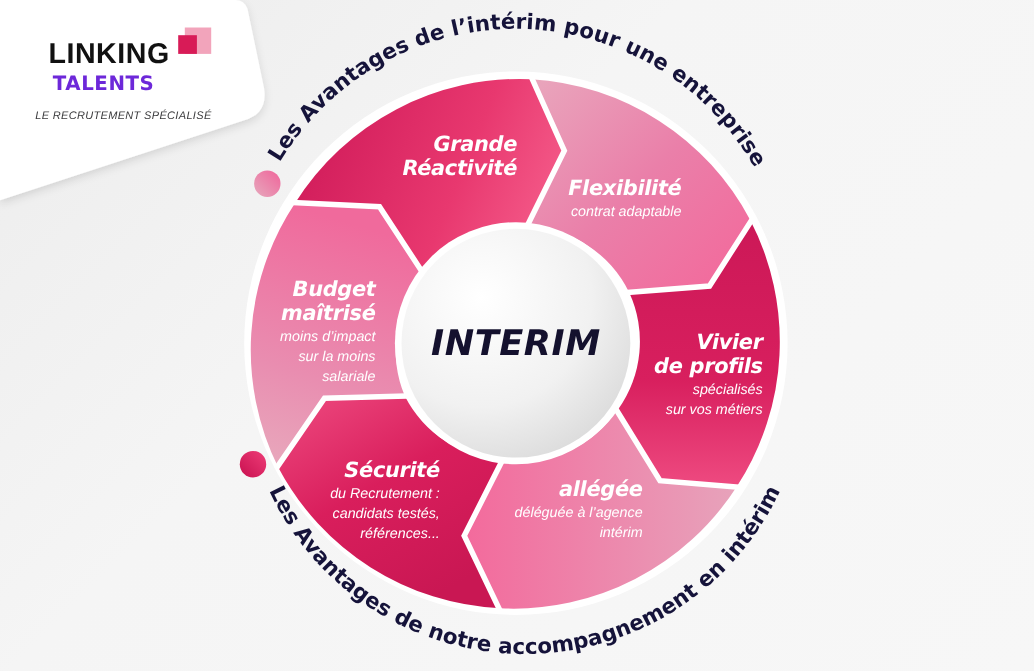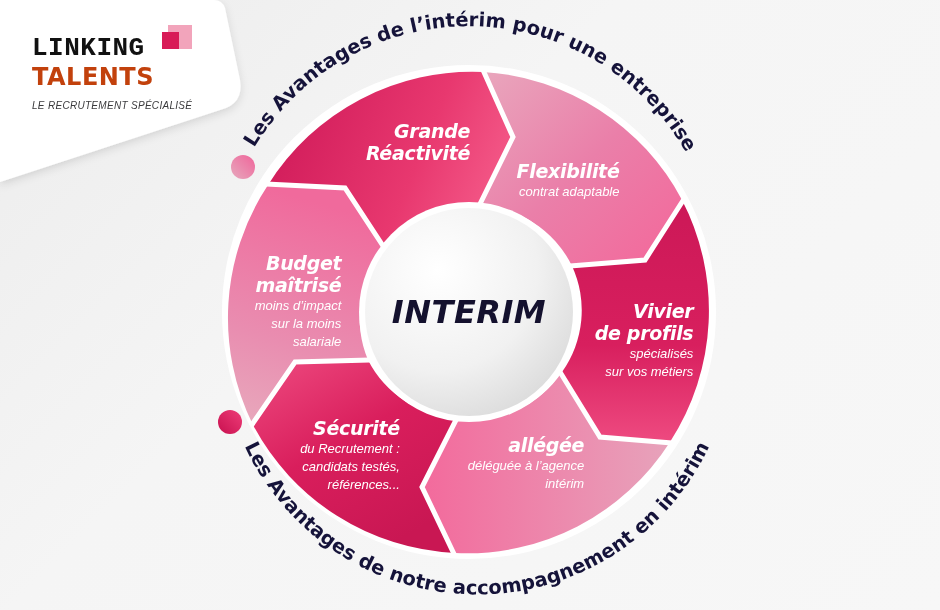--- a/index.html
+++ b/index.html
@@ -4,28 +4,28 @@
 <style>
   html, body { margin: 0; padding: 0; }
   body {
     width: 940px; height: 610px; overflow: hidden; position: relative;
     background: linear-gradient(135deg, #ececec 0%, #f5f5f5 40%, #f7f7f7 100%);
     font-family: "Liberation Sans", sans-serif;
   }
   #bg-svg { position: absolute; left: 0; top: 0; width: 940px; height: 610px; }
   .logo { position: absolute; left: 32px; top: 34px; }
   .logo-line1 {
-    position: absolute; left: 0; top: 0; white-space: nowrap;
-    font-family: Liberation Mono, monospace; font-weight: bold; font-size: 26px;
+    position: absolute; left: 12px; top: 0; white-space: nowrap;
+    font-family: Liberation Sans, sans-serif; font-weight: bold; font-size: 26px;
     color: #111; letter-spacing: 0.5px; line-height: 28px;
   }
   .logo-line2 {
-    position: absolute; left: 0; top: 29px; white-space: nowrap;
-    font-family: "DejaVu Sans", sans-serif; font-weight: bold; font-size: 24px;
-    color: #c2410c; letter-spacing: 0.5px; line-height: 28px;
+    position: absolute; left: 16px; top: 29px; white-space: nowrap;
+    font-family: "DejaVu Sans", sans-serif; font-weight: bold; font-size: 18px;
+    color: #6d28d9; letter-spacing: 0.5px; line-height: 28px;
   }
   .logo-tagline {
     position: absolute; left: 0; top: 66px; white-space: nowrap;
     font-family: "Liberation Sans", sans-serif; font-style: italic; font-size: 10px;
     color: #3a3a3c; letter-spacing: 0.3px;
   }
   .logo-sq-back { position: absolute; left: 136px; top: -9px; width: 24px; height: 24px; background: #f19ab4; opacity: .9; }
   .logo-sq-front { position: absolute; left: 130px; top: -2px; width: 17px; height: 17px; background: #d81b57; }
   .seg-text { position: absolute; text-align: right; color: #fff; transform: translateX(-50%); white-space: nowrap; }
   .seg-title {

